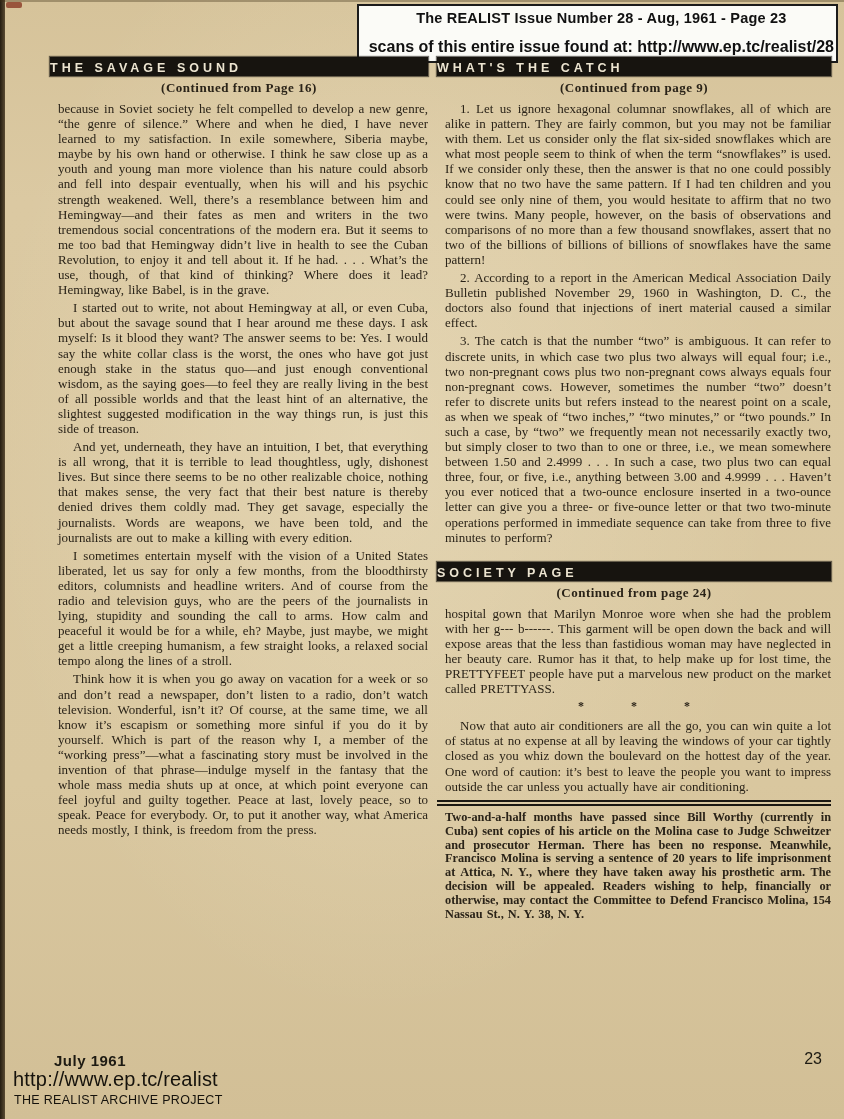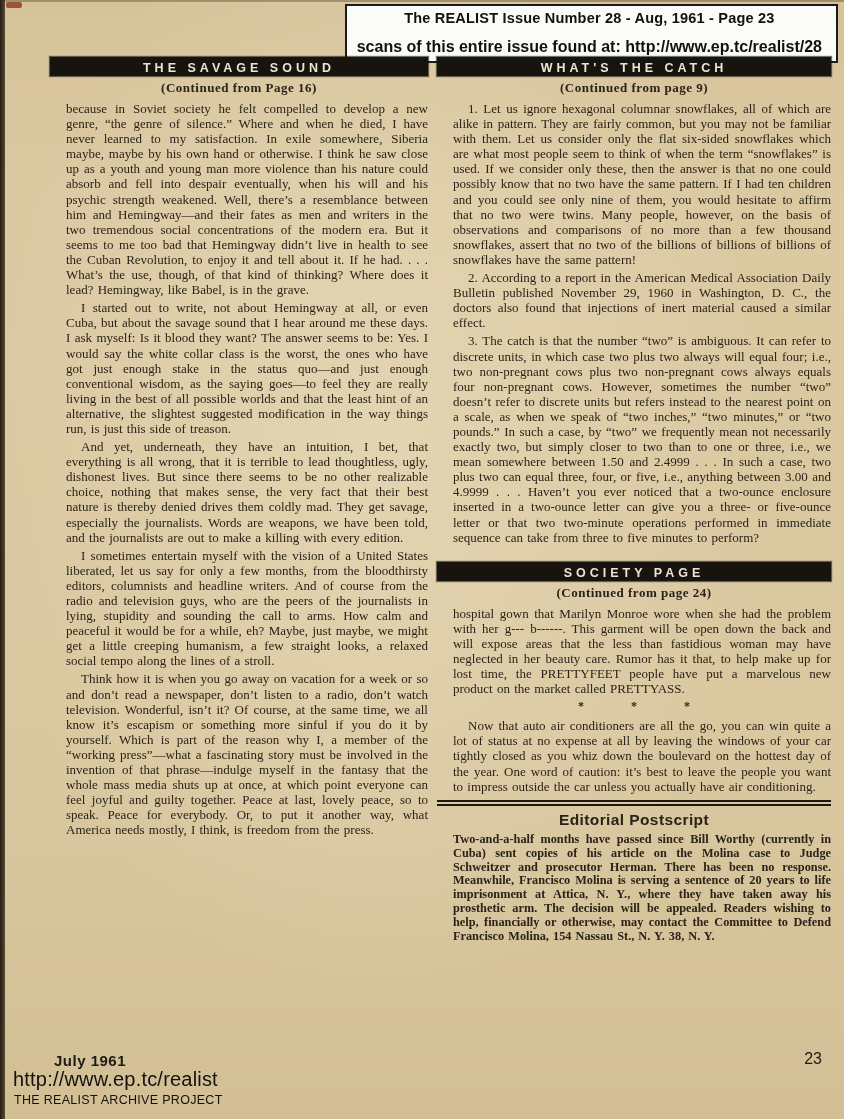--- a/index.html
+++ b/index.html
@@ -22,54 +22,54 @@
     background:rgba(60,45,20,.35);
   }
   .corner-artifact{
     position:absolute;left:6px;top:2px;width:16px;height:6px;
     background:#8a3a24;border-radius:2px;opacity:.8;
   }
   .info-box{
     position:absolute;top:4px;right:6px;
     background:#fbfbf7;
     border:2px solid #1b1b1b;
-    padding:4px 14px 5px 10px;
+    padding:4px 2px 5px 10px;
     text-align:center;
     font-family:"Liberation Sans", sans-serif;
     color:#111;
   }
   .info-line1{font-size:14.5px;font-weight:bold;letter-spacing:.2px;}
   .info-line2{font-size:16px;font-weight:bold;margin-top:12px;}
   .col{position:absolute;top:57px;}
   .col-left{left:50px;width:378px;}
   .col-right{left:437px;width:394px;}
   .bar{
     background:#17140f;
     height:19px;line-height:19px;
-    text-align:center;
+    text-align:left;
     box-shadow:0 0 1px 1px rgba(23,20,15,.6);
     margin-bottom:3px;
   }
   .bar + .bar, .section-gap{margin-top:17px;}
   .bar span{
     color:#ece4d0;
     font-family:"Liberation Sans", sans-serif;
     font-weight:bold;
     font-size:12.5px;
     letter-spacing:4px;
   }
   .continued{
     text-align:center;
     font-weight:bold;
     font-size:13px;
     margin:4px 0 5px 0;
     letter-spacing:.5px;
   }
   .body-col p{
-    margin:0 0 3px 16px;
+    margin:0 0 3px 8px;
     font-size:13px;
     line-height:15.1px;
     text-align:justify;
     text-indent:15px;
     word-spacing:1px;
   }
   .body-col p.flush{text-indent:0;}
   .stars{
     text-align:center;
     font-size:12px;
@@ -155,21 +155,20 @@
 
     <div class="bar section-gap">
       <span>SOCIETY PAGE</span>
     </div>
     <div class="continued">(Continued from page 24)</div>
     <p class="flush">hospital gown that Marilyn Monroe wore when she had the problem with her g--- b------. This garment will be open down the back and will expose areas that the less than fastidious woman may have neglected in her beauty care. Rumor has it that, to help make up for lost time, the PRETTYFEET people have put a marvelous new product on the market called PRETTYASS.</p>
     <div class="stars">* * *</div>
     <p>Now that auto air conditioners are all the go, you can win quite a lot of status at no expense at all by leaving the windows of your car tightly closed as you whiz down the boulevard on the hottest day of the year. One word of caution: it’s best to leave the people you want to impress outside the car unless you actually have air conditioning.</p>
 
     <div class="double-rule"></div>
-    <div class="ps-title">Editorial Postscript</div>
     <p class="flush ps-body">Two-and-a-half months have passed since Bill Worthy (currently in Cuba) sent copies of his article on the Molina case to Judge Schweitzer and prosecutor Herman. There has been no response. Meanwhile, Francisco Molina is serving a sentence of 20 years to life imprisonment at Attica, N. Y., where they have taken away his prosthetic arm. The decision will be appealed. Readers wishing to help, financially or otherwise, may contact the Committee to Defend Francisco Molina, 154 Nassau St., N. Y. 38, N. Y.</p>
   </div>
 
   <div class="footer-date">July 1961</div>
   <div class="footer-page">23</div>
   <div class="archive-url">http://www.ep.tc/realist</div>
   <div class="archive-name">THE REALIST ARCHIVE PROJECT</div>
 
 </div>
 

